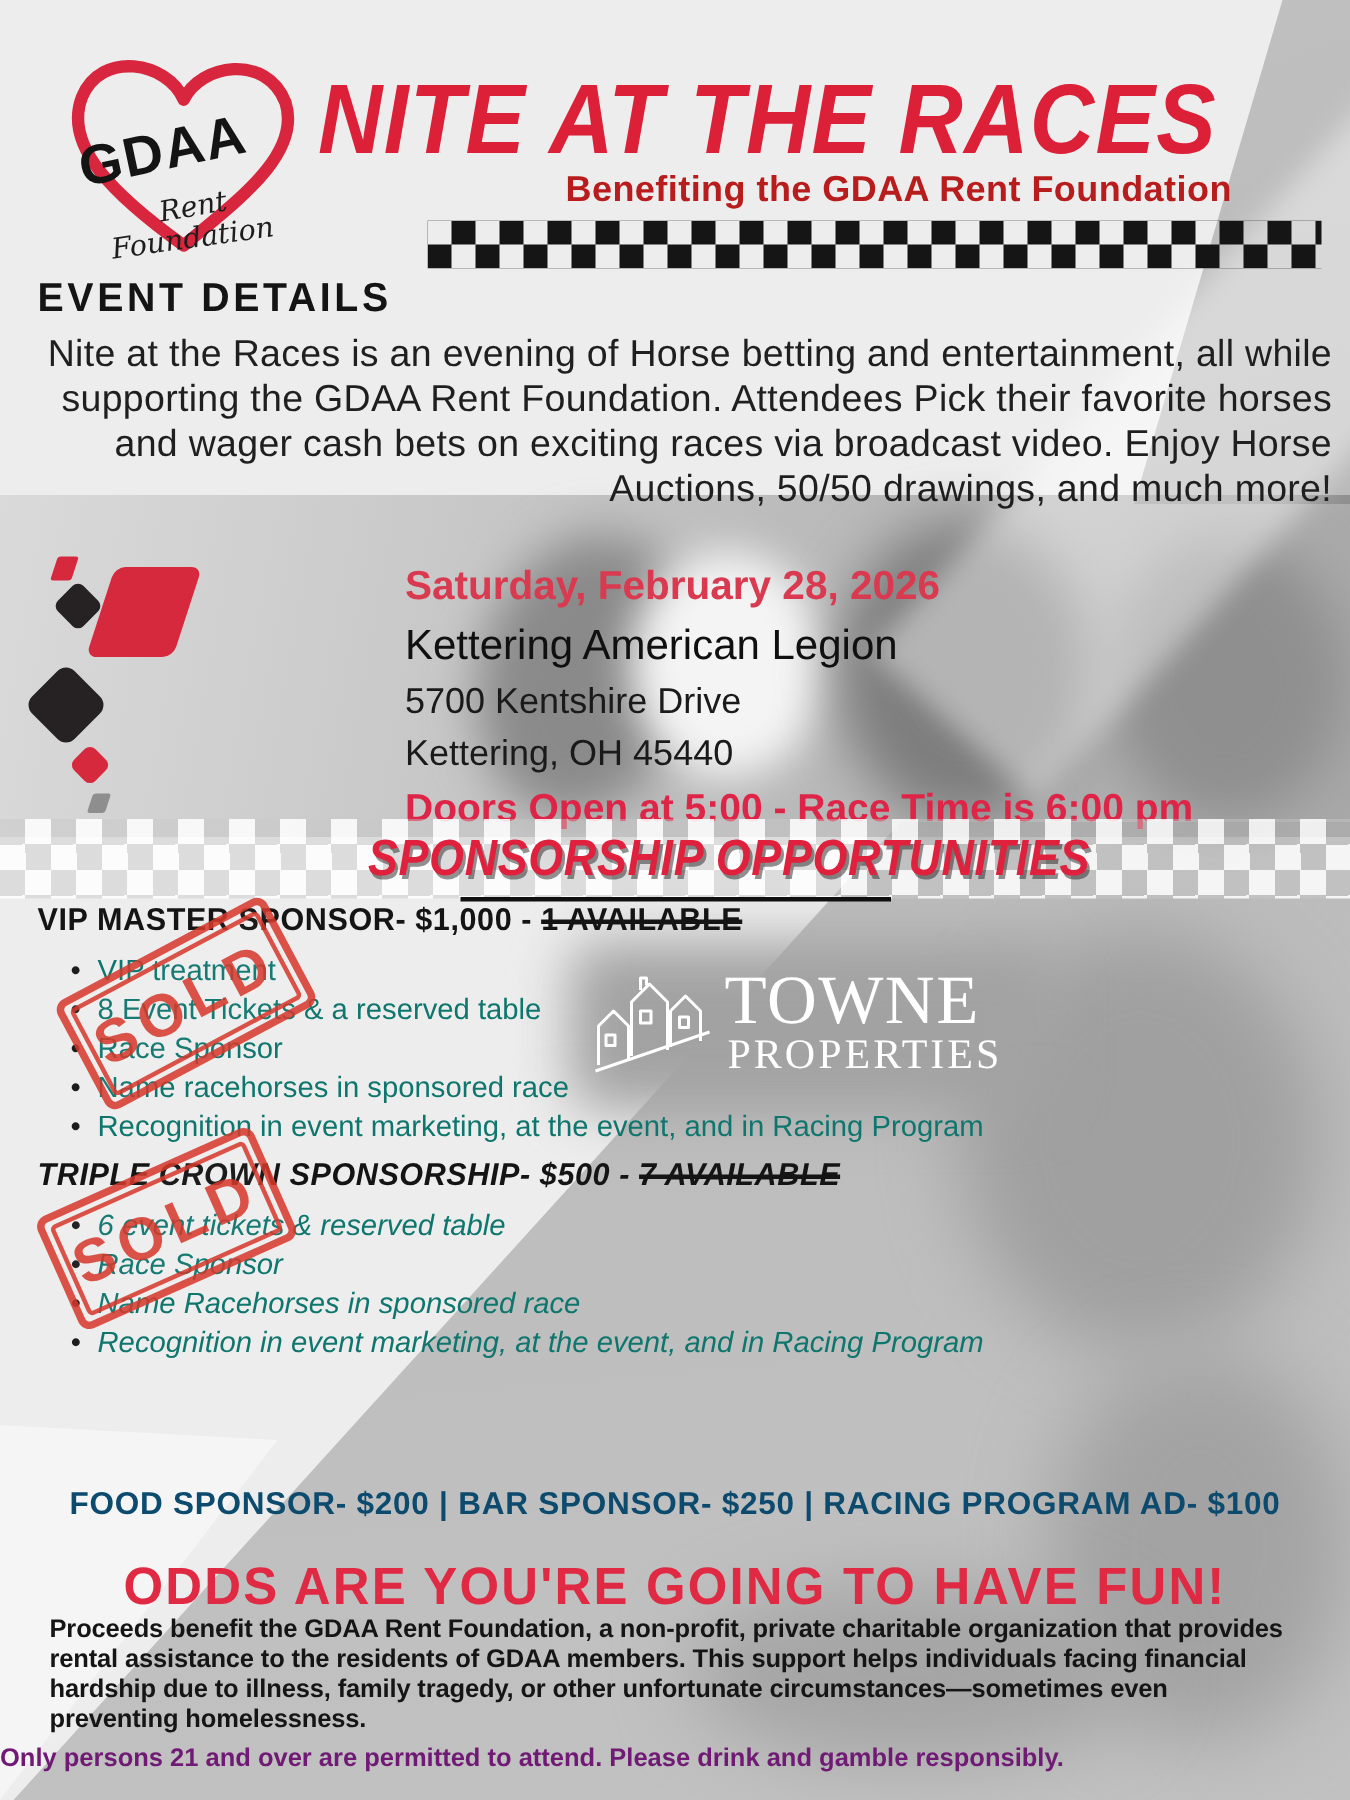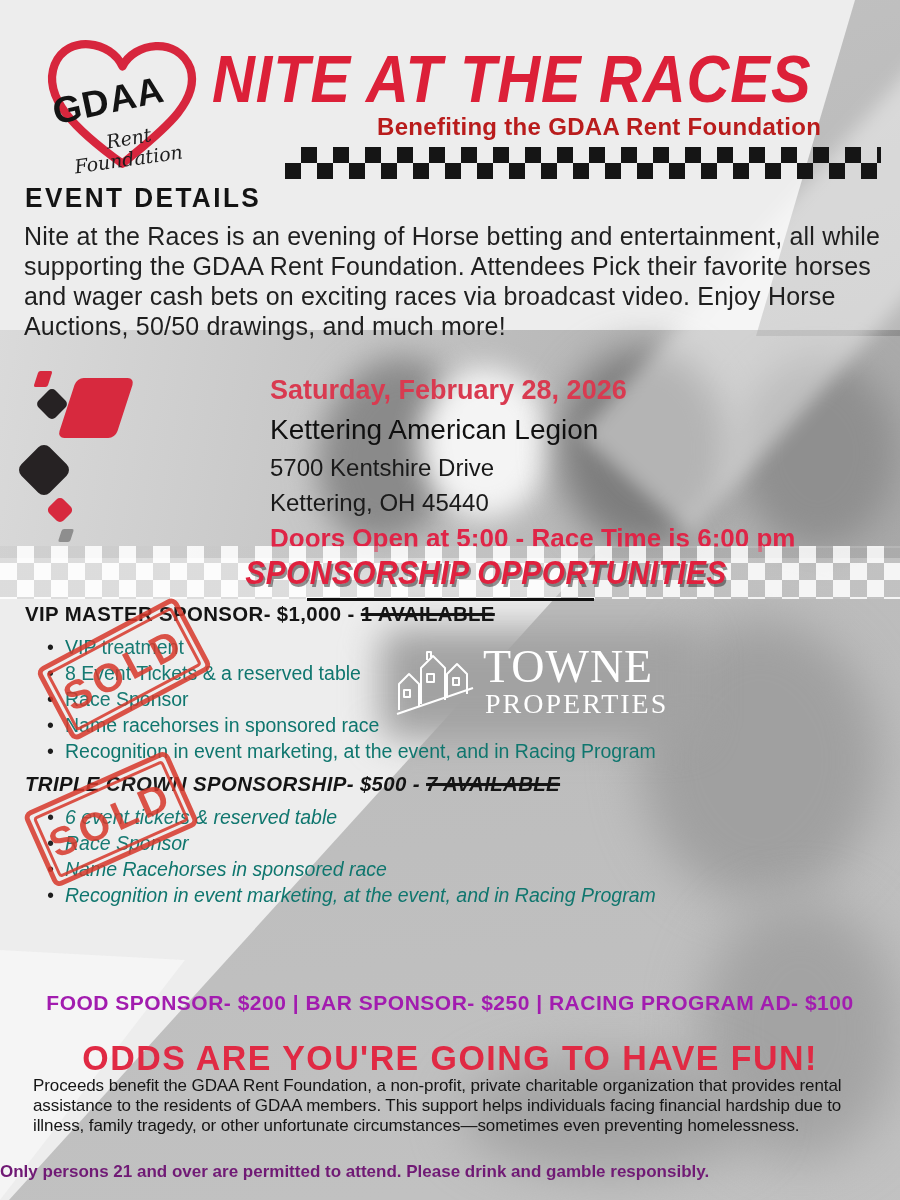--- a/index.html
+++ b/index.html
@@ -44,21 +44,21 @@
          transform:scaleX(.9);transform-origin:left top;z-index:3;}
   .subtitle{position:absolute;left:377px;top:113px;width:500px;font-size:24px;font-weight:bold;
             letter-spacing:.3px;color:#b91c1c;z-index:3;}
   .checker-band{position:absolute;left:285px;top:147px;width:596px;height:32px;z-index:3;
       background:conic-gradient(#151515 0 25%,transparent 0 50%,#151515 0 75%,transparent 0) 0 0/32px 32px;}
 
   
   .ed-heading{position:absolute;left:25px;top:183px;margin:0;font-size:27px;font-weight:bold;letter-spacing:2.5px;
               color:#141414;transform:scaleX(.97);transform-origin:left top;z-index:3;}
   .ed-text{position:absolute;left:24px;top:221px;width:864px;margin:0;font-size:25px;line-height:30px;
-           color:#1f1f1f;letter-spacing:.2px;z-index:3;}
+           color:#1f1f1f;letter-spacing:.2px;z-index:3;text-align:right;}
 
   
   .diamond{position:absolute;z-index:3;}
   .d-red{background:#D7293E;}
   .d-black{background:#262223;}
   .d-gray{background:#8e8e8e;}
   .d1{left:36px;top:371px;width:14px;height:16px;transform:skewX(-18deg);border-radius:2px;}
   .d2{left:40px;top:392px;width:24px;height:24px;transform:rotate(45deg);border-radius:5px;}
   .d3{left:67px;top:378px;width:58px;height:60px;transform:skewX(-18deg);border-radius:7px;}
   .d4{left:24px;top:450px;width:40px;height:40px;transform:rotate(45deg);border-radius:8px;}
@@ -102,24 +102,24 @@
   .stamp2{left:32px;top:778px;transform:rotate(-24deg);}
 
   
   .towne{position:absolute;left:395px;top:644px;width:320px;height:80px;z-index:4;color:#fff;}
   .towne svg{position:absolute;left:0;top:4px;}
   .towne-name{position:absolute;left:88px;top:-4px;font-family:"Liberation Serif",serif;font-size:46px;letter-spacing:1px;text-align:center;}
   .towne-sub{position:absolute;left:90px;top:44px;font-family:"Liberation Serif",serif;font-size:28px;letter-spacing:2px;}
 
   
   .extras{position:absolute;left:0;top:991px;width:900px;text-align:center;font-size:21px;font-weight:bold;
-          letter-spacing:.5px;color:#a21caf;z-index:3;}
+          letter-spacing:.5px;color:#0c4a6e;z-index:3;}
   .tagline{position:absolute;left:0;top:1038px;width:900px;text-align:center;font-size:35px;font-weight:bold;
            letter-spacing:1.5px;color:#E02A44;z-index:3;transform:scaleX(.97);}
-  .proceeds{position:absolute;left:33px;top:1076px;width:830px;margin:0;font-size:17px;font-weight:normal;
+  .proceeds{position:absolute;left:33px;top:1076px;width:830px;margin:0;font-size:17px;font-weight:bold;
             line-height:20px;color:#151515;letter-spacing:-.1px;z-index:3;}
   .disclaimer{position:absolute;left:0;top:1162px;width:900px;text-align:left;font-size:17px;font-weight:bold;
               color:#701a75;z-index:3;}
 </style>
 </head>
 <body>
 
 <div class="page">
 
   <div class="bg">

